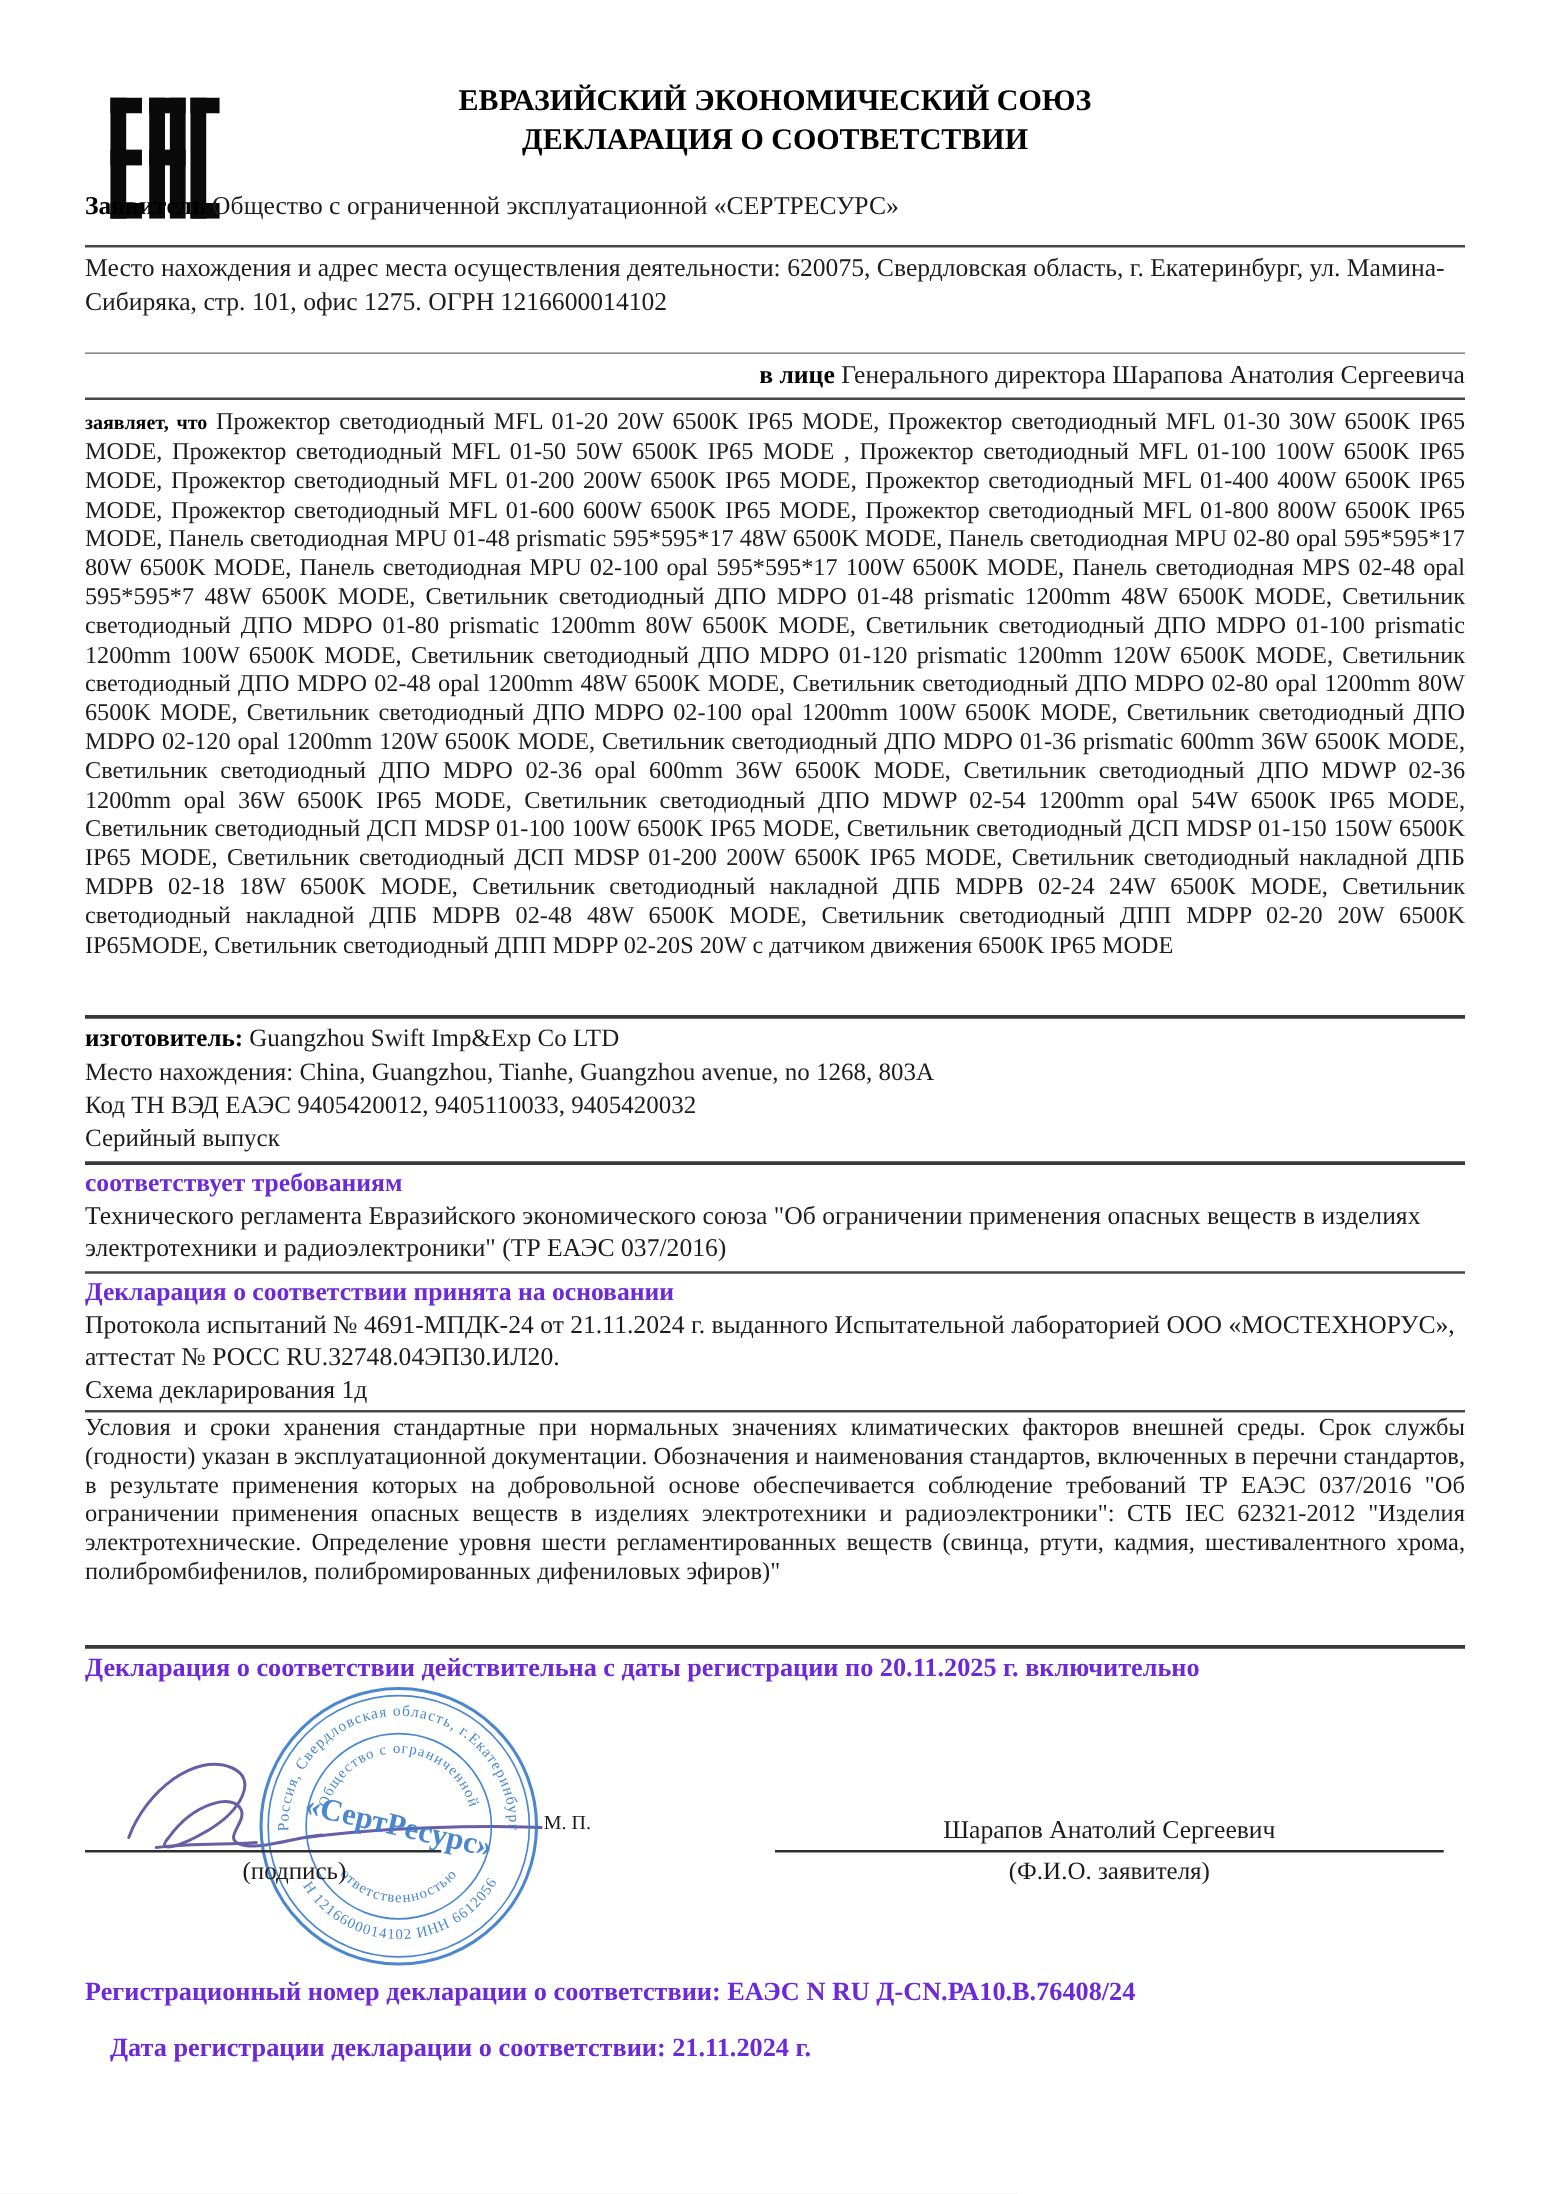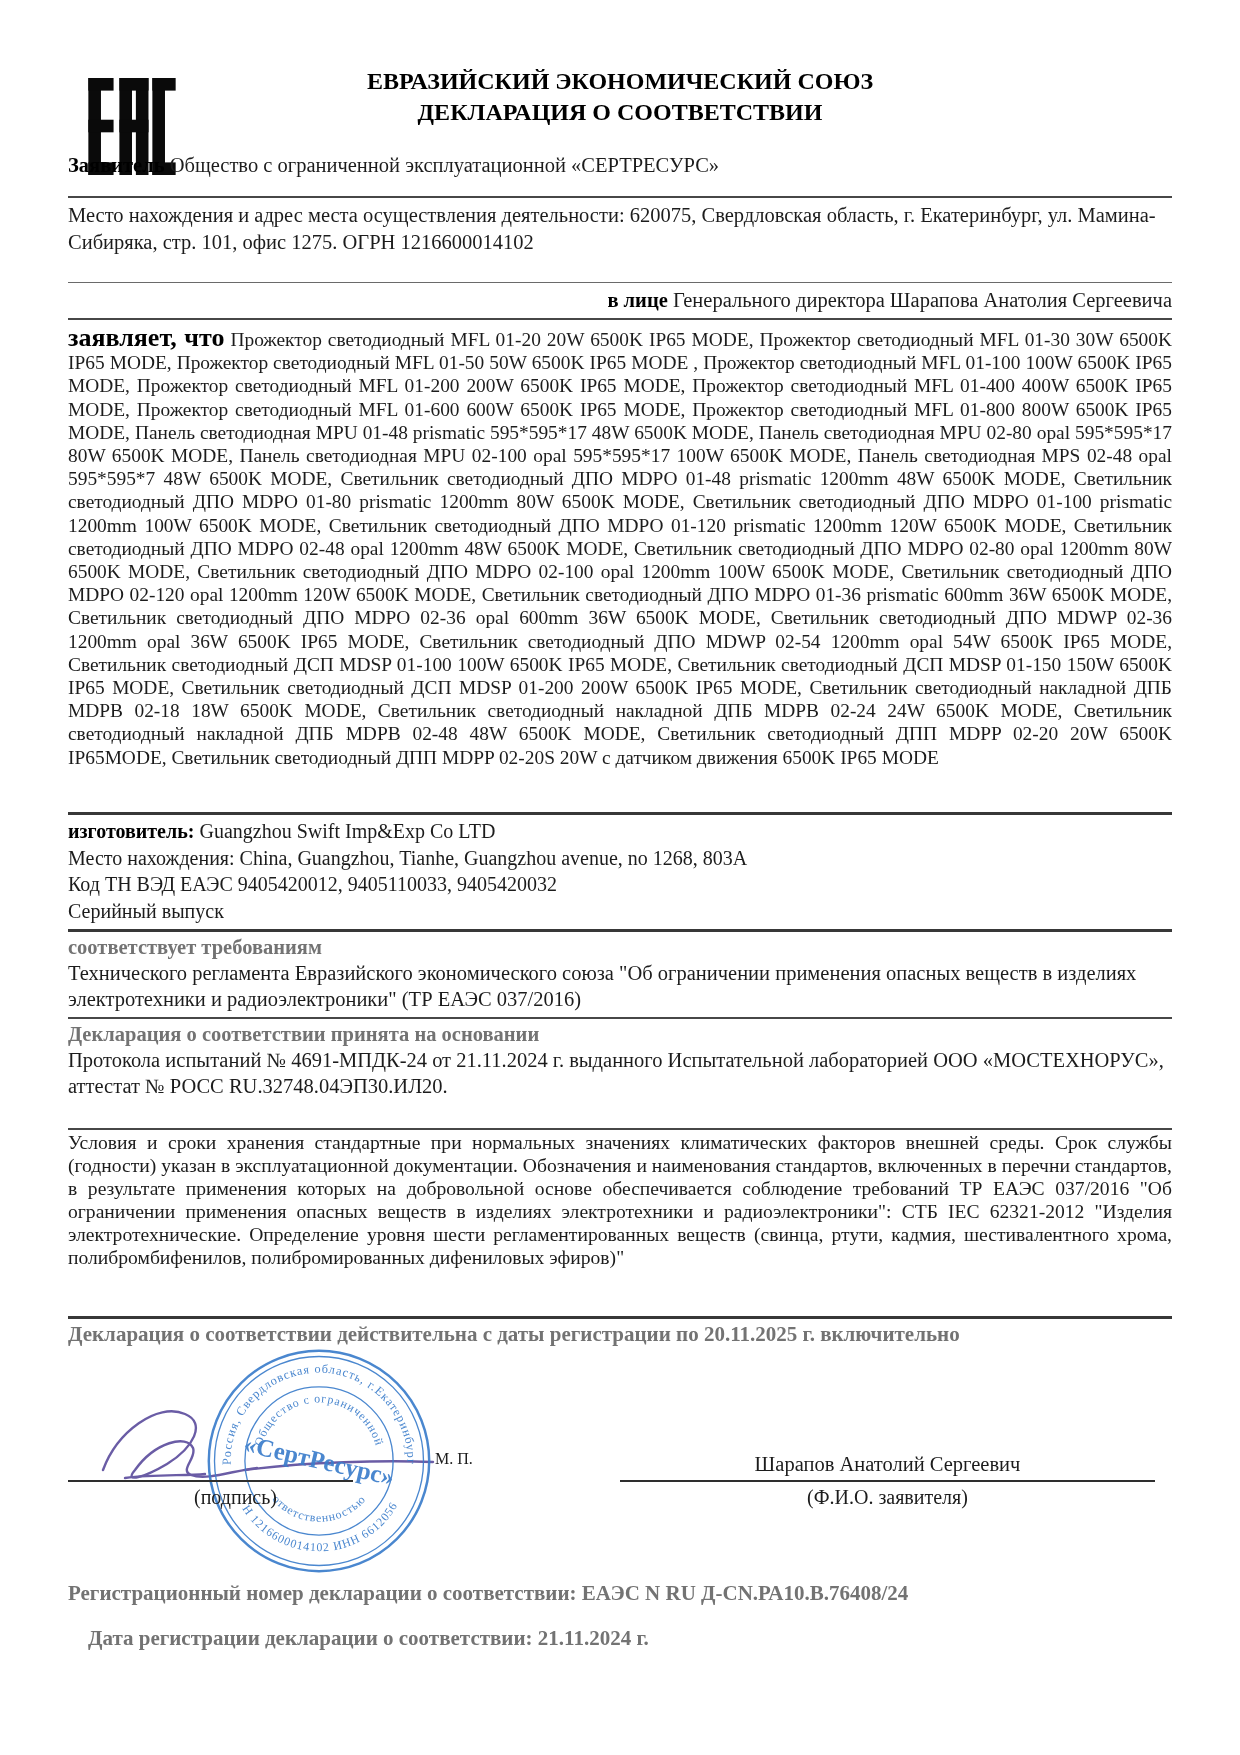--- a/index.html
+++ b/index.html
@@ -15,21 +15,21 @@
   }
   .content{position:absolute;left:68px;top:0;width:1104px;}
   .abs{position:absolute;}
   .rule{height:2px;background:#474747;width:100%;}
   .rule.thick{height:3px;background:#383838;}
   .hdr{width:100%;text-align:center;font-weight:bold;font-size:24px;line-height:31px;color:#000;}
   .runin{font-weight:bold;color:#000;}
   .txt{font-size:20.5px;line-height:27px;}
   .dense{font-size:19.4px;line-height:23.2px;text-align:justify;}
   .dense2{font-size:19.6px;line-height:22.9px;text-align:justify;}
-  .boldline{font-weight:bold;font-size:20.5px;line-height:26px;color:#737373;}
+  .boldline{font-weight:bold;font-size:20.5px;line-height:26px;color:#6d28d9;}
   .mfr p{margin:0;font-size:20px;line-height:26.5px;}
   .sigline{border-bottom:2px solid #2e2e2e;}
   .caption{font-size:20px;text-align:center;}
   .mp{font-size:16px;}
   .name{font-size:20.5px;text-align:center;}
   svg text{font-family:"Liberation Serif","DejaVu Serif",serif;}
   .stampwrap{opacity:.92;}
 </style>
 </head>
 <body>
@@ -70,21 +70,21 @@
     <div class="abs rule" style="top:282px;height:1px;background:#6a6a6a;"></div>
 
     <p class="abs txt" style="top:287px;left:0;margin:0;width:100%;text-align:right;">
       <span class="runin">в лице</span>
       <span>Генерального директора Шарапова Анатолия Сергеевича</span>
     </p>
 
     <div class="abs rule" style="top:318px;"></div>
 
     <p class="abs dense" style="top:326px;left:0;margin:0;width:100%;">
-      <span class="runin" style="font-size:26px;">заявляет, что</span>
+      <span class="runin" style="font-size:16px;">заявляет, что</span>
       <span>Прожектор светодиодный MFL 01-20 20W 6500K IP65 MODE, Прожектор светодиодный MFL 01-30 30W 6500K IP65 MODE, Прожектор светодиодный MFL 01-50 50W 6500K IP65 MODE , Прожектор светодиодный MFL 01-100 100W 6500K IP65 MODE, Прожектор светодиодный MFL 01-200 200W 6500K IP65 MODE, Прожектор светодиодный MFL 01-400 400W 6500K IP65 MODE, Прожектор светодиодный MFL 01-600 600W 6500K IP65 MODE, Прожектор светодиодный MFL 01-800 800W 6500K IP65 MODE, Панель  светодиодная MPU 01-48 prismatic 595*595*17 48W 6500K MODE, Панель светодиодная MPU 02-80 opal 595*595*17 80W 6500K MODE, Панель светодиодная MPU 02-100 opal 595*595*17 100W 6500K MODE, Панель светодиодная MPS 02-48 opal 595*595*7 48W 6500K MODE, Светильник светодиодный ДПО MDPO 01-48 prismatic 1200mm 48W 6500K MODE, Светильник светодиодный ДПО MDPO 01-80 prismatic 1200mm 80W 6500K MODE, Светильник светодиодный ДПО MDPO 01-100 prismatic 1200mm 100W 6500K MODE, Светильник светодиодный ДПО MDPO 01-120 prismatic 1200mm 120W 6500K MODE, Светильник светодиодный ДПО MDPO 02-48 opal 1200mm 48W 6500K MODE, Светильник светодиодный ДПО MDPO 02-80 opal 1200mm 80W 6500K MODE, Светильник светодиодный ДПО MDPO 02-100 opal 1200mm 100W 6500K MODE, Светильник светодиодный ДПО MDPO 02-120 opal 1200mm 120W 6500K MODE, Светильник светодиодный ДПО MDPO 01-36 prismatic 600mm 36W 6500K MODE, Светильник светодиодный ДПО MDPO 02-36 opal 600mm 36W 6500K MODE, Светильник  светодиодный ДПО MDWP 02-36 1200mm opal 36W 6500K IP65 MODE, Светильник  светодиодный ДПО MDWP 02-54 1200mm opal 54W 6500K IP65 MODE, Светильник светодиодный ДСП MDSP 01-100 100W 6500K IP65 MODE, Светильник светодиодный ДСП MDSP 01-150 150W 6500K IP65 MODE, Светильник светодиодный ДСП MDSP 01-200 200W 6500K IP65 MODE, Светильник светодиодный накладной ДПБ MDPB 02-18 18W 6500K MODE, Светильник светодиодный накладной ДПБ MDPB 02-24 24W 6500K MODE, Светильник светодиодный накладной ДПБ MDPB 02-48 48W 6500K MODE, Светильник светодиодный ДПП MDPP 02-20 20W 6500K IP65MODE, Светильник светодиодный ДПП MDPP 02-20S 20W с датчиком движения 6500K IP65 MODE</span>
     </p>
 
     <div class="abs rule thick" style="top:812px;"></div>
 
     <div class="abs mfr" style="top:818px;left:0;width:100%;">
       <p>
         <span class="runin">изготовитель:</span>
         <span>Guangzhou Swift Imp&amp;Exp Co LTD</span>
       </p>
@@ -98,20 +98,21 @@
     <div class="abs" style="top:934px;left:0;width:100%;">
       <div class="boldline">соответствует требованиям</div>
       <div class="txt" style="line-height:26px;">Технического регламента Евразийского экономического союза "Об ограничении применения опасных веществ в изделиях электротехники и радиоэлектроники" (ТР ЕАЭС 037/2016)</div>
     </div>
 
     <div class="abs rule" style="top:1017px;"></div>
 
     <div class="abs" style="top:1021px;left:0;width:100%;">
       <div class="boldline">Декларация о соответствии принята на основании</div>
       <div class="txt" style="line-height:26px;">Протокола испытаний № 4691-МПДК-24 от 21.11.2024 г. выданного Испытательной лабораторией ООО «МОСТЕХНОРУС», аттестат № РОСС RU.32748.04ЭП30.ИЛ20.</div>
+      <div class="txt" style="line-height:26px;">Схема декларирования 1д</div>
     </div>
 
     <div class="abs rule" style="top:1128px;"></div>
 
     <div class="abs" style="top:1132px;left:0;width:100%;">
       <div class="dense2">Условия и сроки хранения стандартные при нормальных значениях климатических факторов внешней среды. Срок службы (годности) указан в эксплуатационной документации. Обозначения и наименования стандартов, включенных в перечни стандартов, в результате применения которых на добровольной основе обеспечивается соблюдение требований ТР ЕАЭС 037/2016 "Об ограничении применения опасных веществ в изделиях электротехники и радиоэлектроники": СТБ IEC 62321-2012 "Изделия электротехнические. Определение уровня шести регламентированных веществ (свинца, ртути, кадмия, шестивалентного хрома, полибромбифенилов, полибромированных дифениловых эфиров)"</div>
     </div>
 
     <div class="abs rule thick" style="top:1316px;"></div>
 

